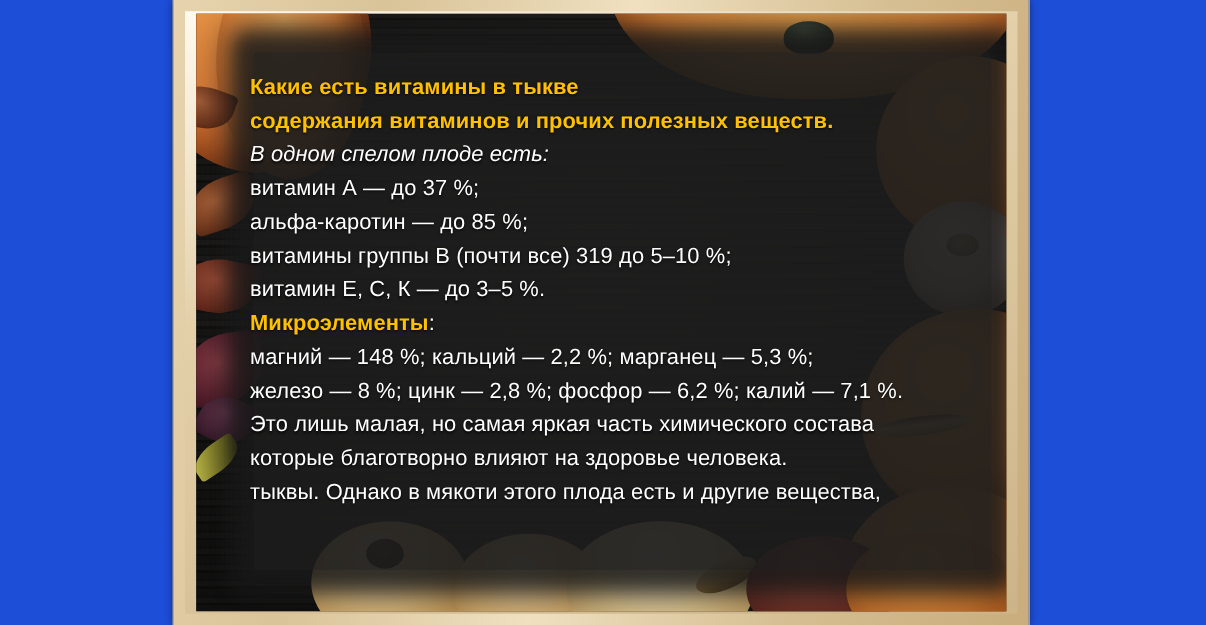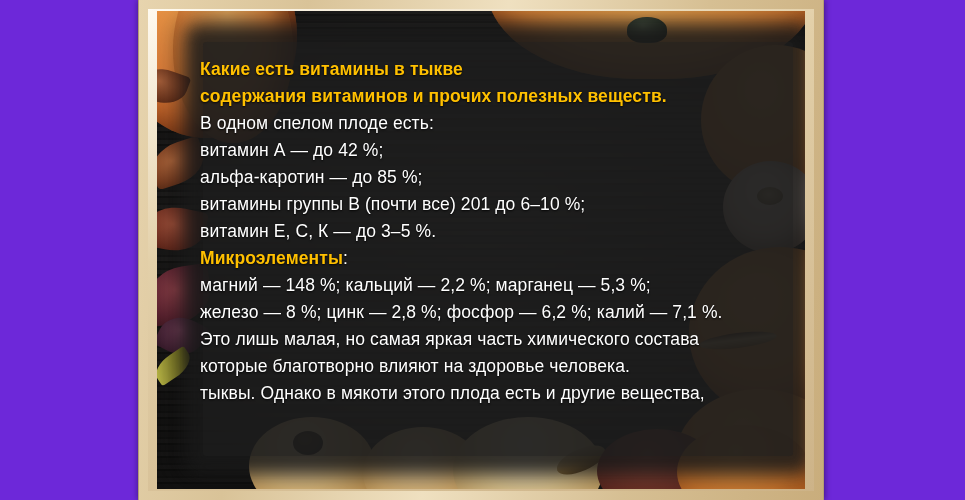--- a/index.html
+++ b/index.html
@@ -12,21 +12,21 @@
     height: 500px;
     overflow: hidden;
     font-family: "Liberation Sans", sans-serif;
   }
 
   
   #stage {
     position: relative;
     width: 965px;
     height: 500px;
-    background: #6d28d9;
+    background: #1d4ed8;
   }
 
   
   #frame {
     position: absolute;
     left: 139px;
     top: 0px;
     width: 684px;
     height: 500px;
     box-sizing: border-box;
@@ -221,21 +221,21 @@
   }
   .line {
     color: #ffffff;
     font-size: 17.5px;
     line-height: 27px;
     white-space: nowrap;
     letter-spacing: .1px;
     text-shadow: 0 1px 2px rgba(0,0,0,.85);
   }
   .gold { color: #FFC000; font-weight: bold; }
-  .ital { }
+  .ital { font-style: italic; }
   .wh   { color: #ffffff; }
 </style>
 </head>
 <body>
 
 <div id="stage">
 
   <div id="frame">
 
     <div id="photo">
@@ -276,23 +276,23 @@
 
   <div id="text">
 
     <div class="line gold">Какие есть витамины в тыкве</div>
 
 
     <div class="line gold">содержания витаминов и прочих полезных веществ.</div>
 
     <div class="line ital">В одном спелом плоде есть:</div>
 
-    <div class="line">витамин А — до 42 %;</div>
+    <div class="line">витамин А — до 37 %;</div>
     <div class="line">альфа-каротин — до 85 %;</div>
-    <div class="line">витамины группы В (почти все) 201 до 6–10 %;</div>
+    <div class="line">витамины группы В (почти все) 319 до 5–10 %;</div>
     <div class="line">витамин Е, С, К — до 3–5 %.</div>
 
     <div class="line"><span class="gold">Микроэлементы</span><span class="wh">:</span></div>
 
     <div class="line">магний — 148 %; кальций — 2,2 %; марганец — 5,3 %;</div>
     <div class="line">железо — 8 %; цинк — 2,8 %; фосфор — 6,2 %; калий — 7,1 %.</div>
 
     <div class="line">Это лишь малая, но самая яркая часть химического состава</div>
     <div class="line">которые благотворно влияют на здоровье человека.</div>
     <div class="line">тыквы. Однако в мякоти этого плода есть и другие вещества,</div>

